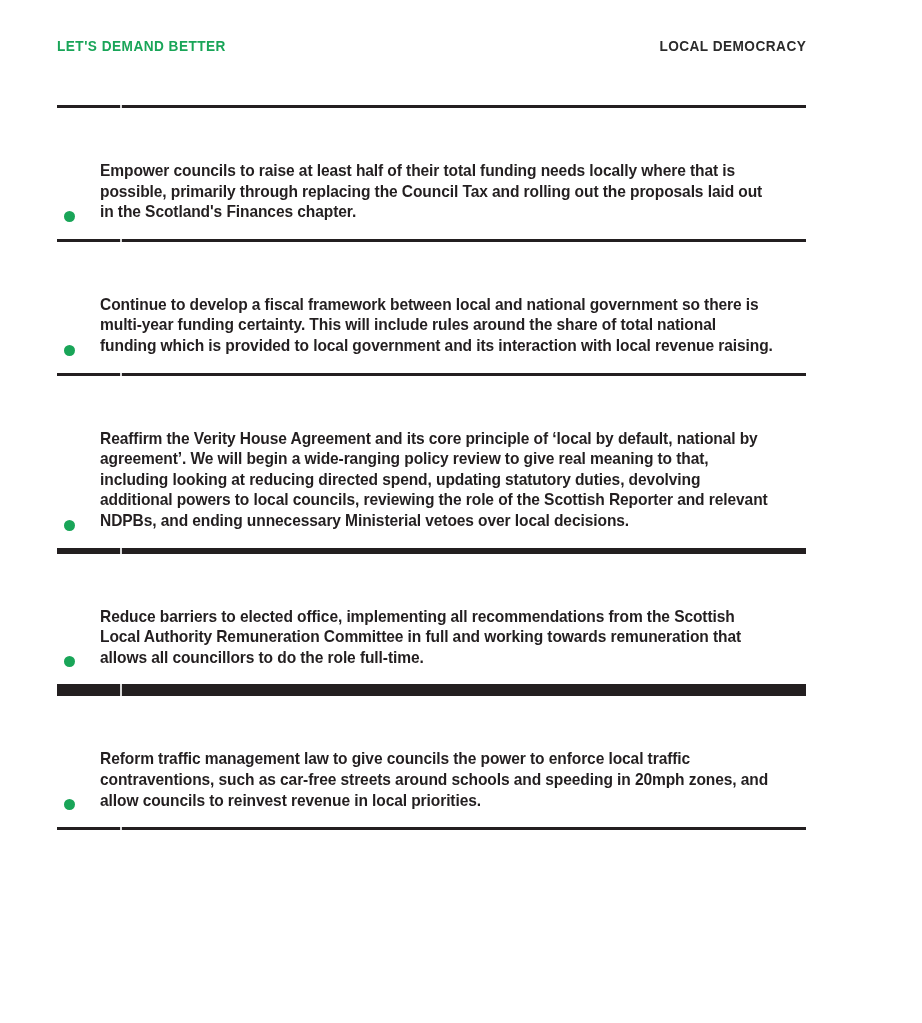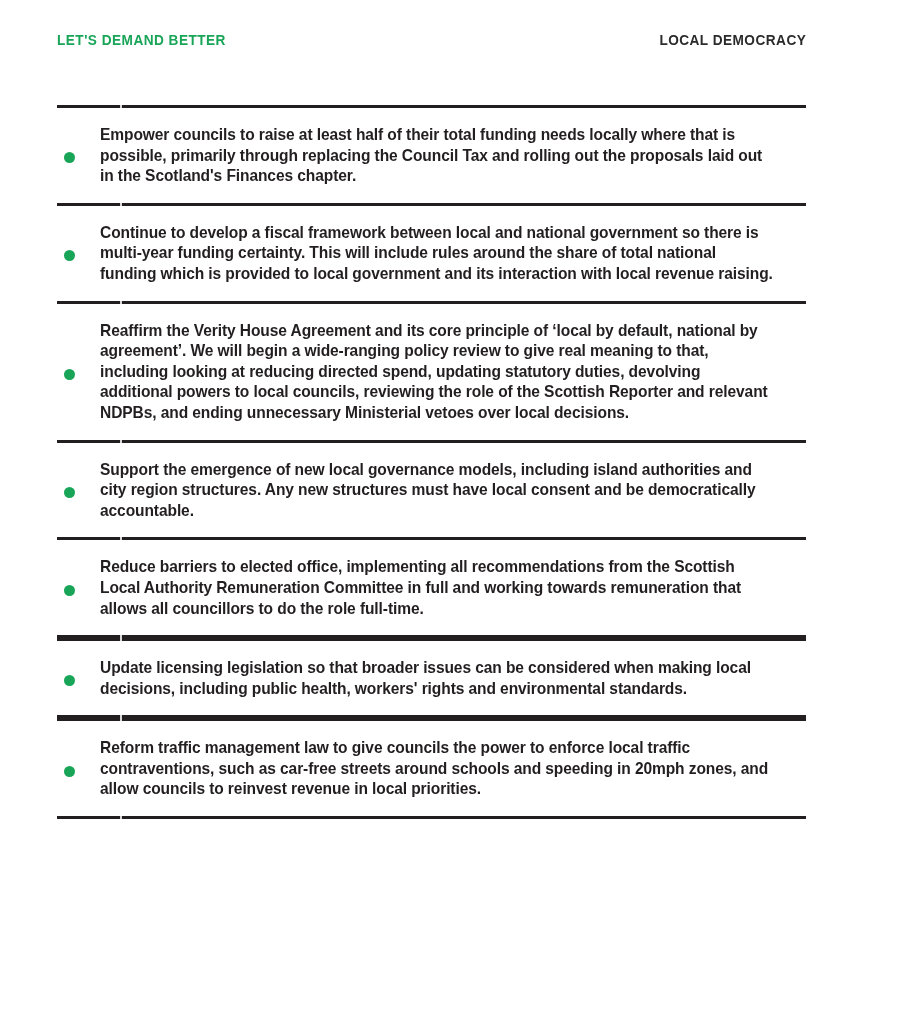--- a/index.html
+++ b/index.html
@@ -25,21 +25,21 @@
   }
 
   
   .running-head {
     position: absolute;
     top: 32px;
     left: 57px;
     right: 116px;
     height: 22px;
     display: flex;
-    align-items: flex-start;
+    align-items: flex-end;
     justify-content: space-between;
   }
   .head-left {
     font-size: 14.5px;
     font-weight: bold;
     letter-spacing: 0.5px;
     color: #19a558;
     white-space: nowrap;
     transform: scaleX(0.94);
     transform-origin: left center;
@@ -74,22 +74,23 @@
     position: absolute;
     top: 0;
     left: 63px;
     width: 2px;
     height: 3px;
     background: #d8d8d8;
   }
 
   .item {
     display: flex;
-    align-items: center;
+    align-items: flex-end;
     padding: 16px 0 17px 0;
+    margin-top: 36px;
   }
   .bullet-wrap {
     flex: 0 0 36px;
     display: flex;
     justify-content: flex-start;
     padding-left: 7px;
     padding-top: 6px;
   }
   .bullet {
     width: 11px;
@@ -136,41 +137,29 @@
         <div class="item-text">Continue to develop a fiscal framework between local and national government so there is multi-year funding certainty. This will include rules around the share of total national funding which is provided to local government and its interaction with local revenue raising.</div>
       </div>
       <div class="rule"></div>
       <div class="item">
         <div class="bullet-wrap">
           <span class="bullet"></span>
         </div>
         <div class="item-text">Reaffirm the Verity House Agreement and its core principle of ‘local by default, national by agreement’. We will begin a wide-ranging policy review to give real meaning to that, including looking at reducing directed spend, updating statutory duties, devolving additional powers to local councils, reviewing the role of the Scottish Reporter and relevant NDPBs, and ending unnecessary Ministerial vetoes over local decisions.</div>
       </div>
       <div class="rule"></div>
-      <div class="item">
-        <div class="bullet-wrap">
-          <span class="bullet"></span>
-        </div>
-        <div class="item-text">Support the emergence of new local governance models, including island authorities and city region structures. Any new structures must have local consent and be democratically accountable.</div>
-      </div>
       <div class="rule"></div>
       <div class="item">
         <div class="bullet-wrap">
           <span class="bullet"></span>
         </div>
         <div class="item-text">Reduce barriers to elected office, implementing all recommendations from the Scottish Local Authority Remuneration Committee in full and working towards remuneration that allows all councillors to do the role full-time.</div>
       </div>
       <div class="rule"></div>
       <div class="rule"></div>
-      <div class="item">
-        <div class="bullet-wrap">
-          <span class="bullet"></span>
-        </div>
-        <div class="item-text">Update licensing legislation so that broader issues can be considered when making local decisions, including public health, workers' rights and environmental standards.</div>
-      </div>
       <div class="rule"></div>
       <div class="rule"></div>
       <div class="item">
         <div class="bullet-wrap">
           <span class="bullet"></span>
         </div>
         <div class="item-text">Reform traffic management law to give councils the power to enforce local traffic contraventions, such as car-free streets around schools and speeding in 20mph zones, and allow councils to reinvest revenue in local priorities.</div>
       </div>
       <div class="rule"></div>
     </div>

